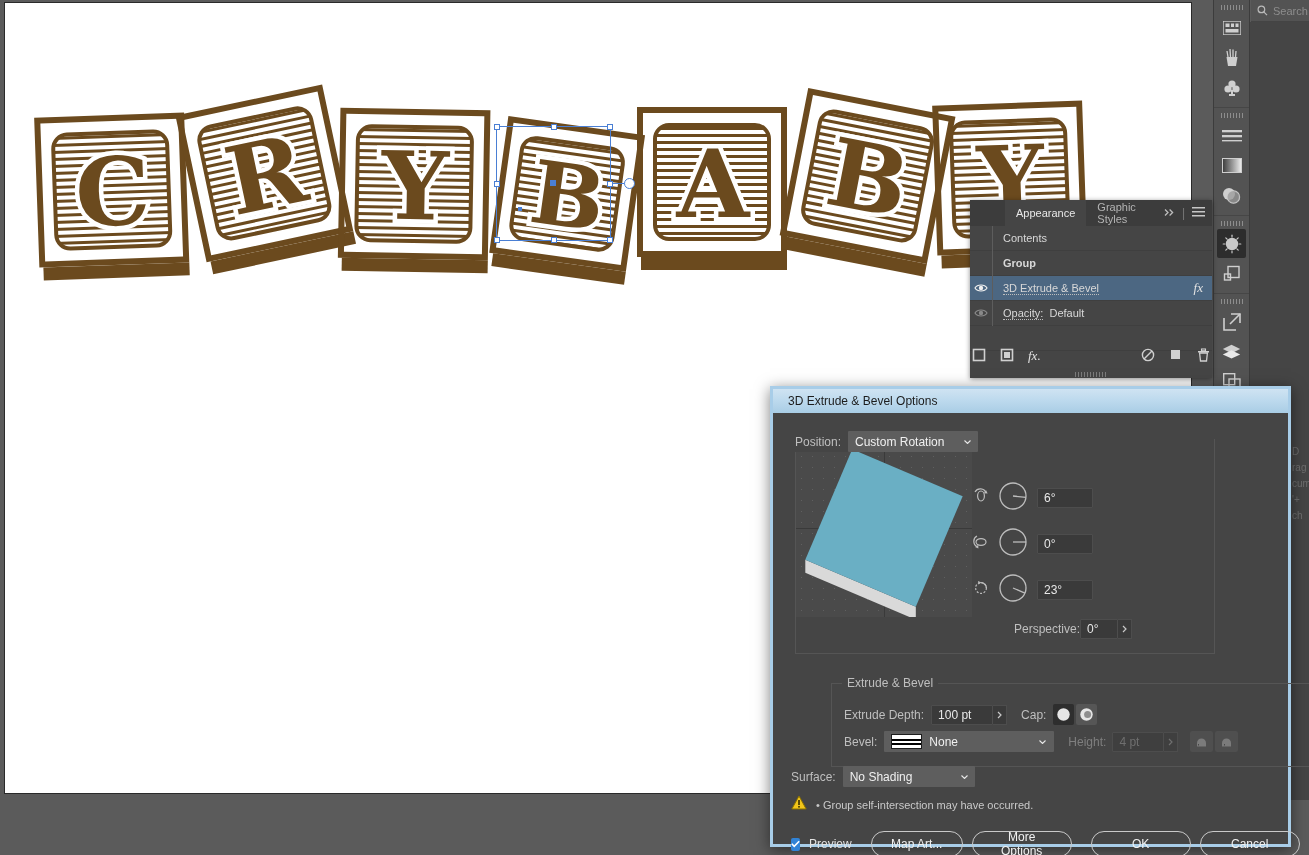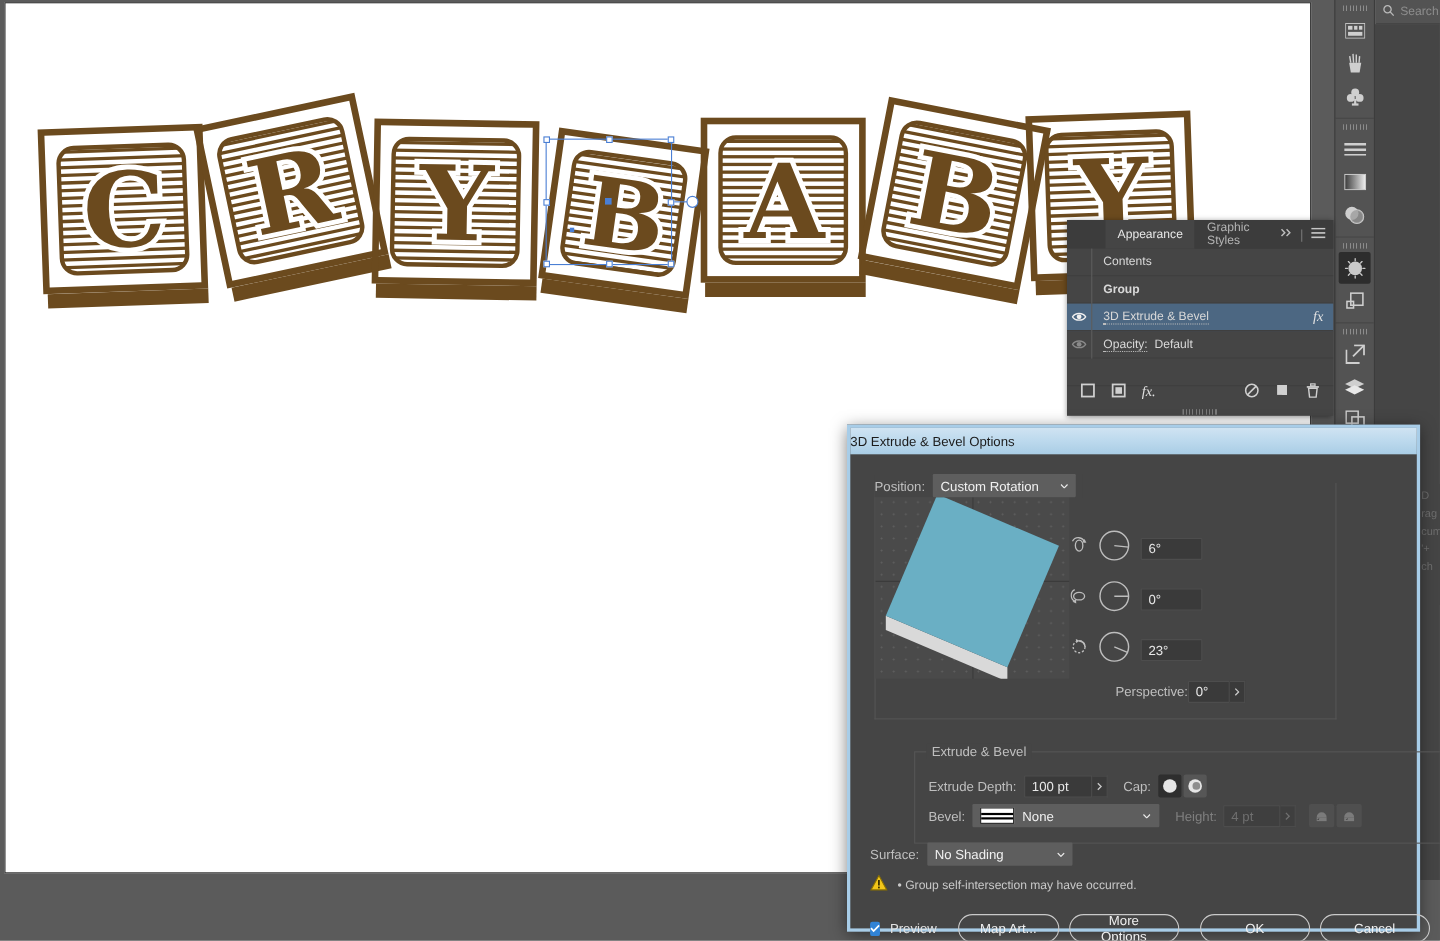--- a/index.html
+++ b/index.html
@@ -106,39 +106,39 @@
   .ap-eye { width: 22px; display: flex; align-items: center; justify-content: center; }
   .ap-div { width: 1px; height: 25px; background: #5d5d5d; }
   .ap-label { padding-left: 10px; flex: 1; color: #d8d8d8; }
   .ap-label.b { font-weight: bold; }
   .ap-label .dotted { border-bottom: 1px dotted #bdbdbd; }
   .ap-row.selected { background: #4c6782; }
   .ap-fx { font-style: italic; font-family: "Liberation Serif", serif; font-size: 13px; padding-right: 9px; color: #e2e2e2; }
   #ap-spacer-row { height: 25px; border-bottom: 1px solid #3f3f3f; }
   #ap-footer {
     position: absolute; bottom: 10px; left: 0; right: 0; height: 24px;
-    display: flex; align-items: center; padding: 0 12px; gap: 14px;
+    display: flex; align-items: center; padding: 0 2px; gap: 14px;
   }
   #ap-footer .sp { flex: 1; }
   #ap-grip-bottom {
     position: absolute; bottom: 1px; left: 50%; margin-left: -16px;
     width: 32px; height: 5px;
     background-image: repeating-linear-gradient(90deg, #7b7b7b 0 1px, transparent 1px 3px);
   }
 
   
   #dialog {
     position: absolute; left: 770px; top: 386px; width: 521px; height: 461px;
     background: #454545;
     border: 3px solid #a8cde8;
     box-shadow: 0 3px 14px rgba(0,0,0,.5);
   }
   #dlg-title {
     height: 24px; background: linear-gradient(180deg, #cfe3f2 0%, #bcd9ed 50%, #a9cde5 100%);
-    display: flex; align-items: center; padding-left: 0;
+    display: flex; align-items: center; padding-left: 15px;
     font-size: 12px; color: #1c1c1c;
   }
   #dlg-body { padding: 10px 12px 5px; position: relative; height: 434px; }
 
   .row { display: flex; align-items: center; }
   .lbl { color: #bfbfbf; font-size: 12px; }
   .lbl.dim { color: #7f7f7f; }
 
   select.il {
     background: #5e5e5e; color: #f0f0f0; border: none; font-size: 12px;

